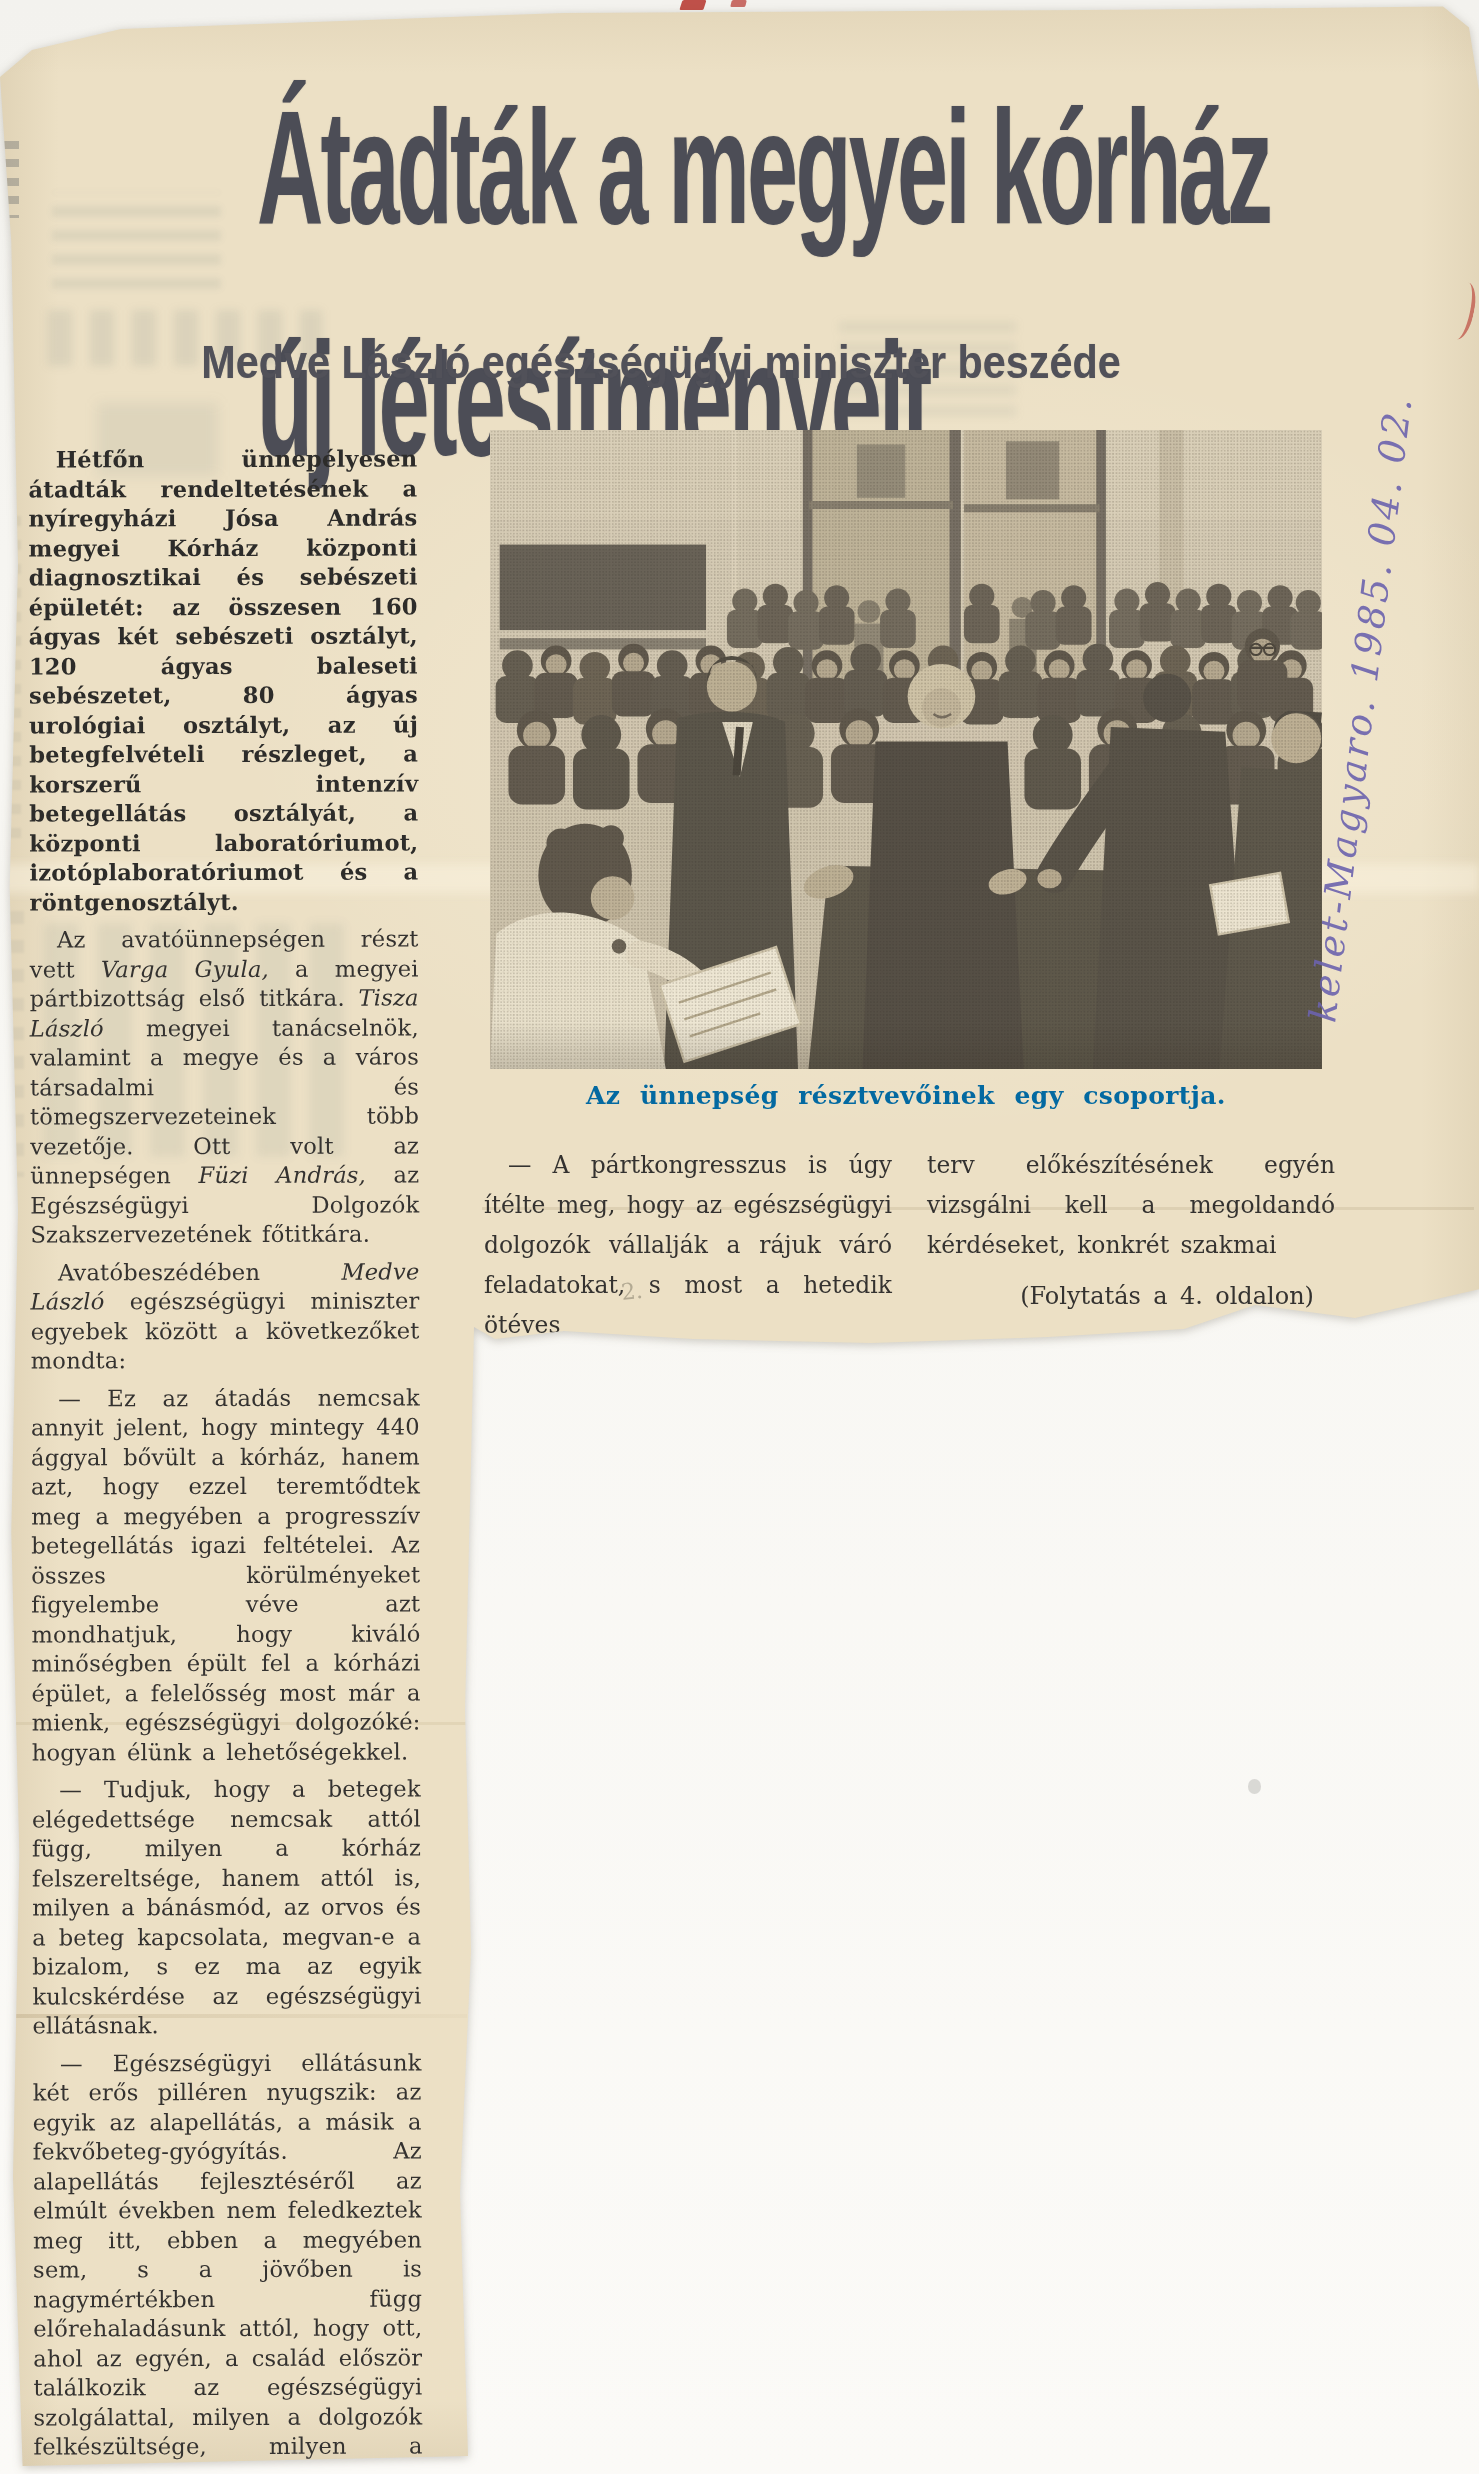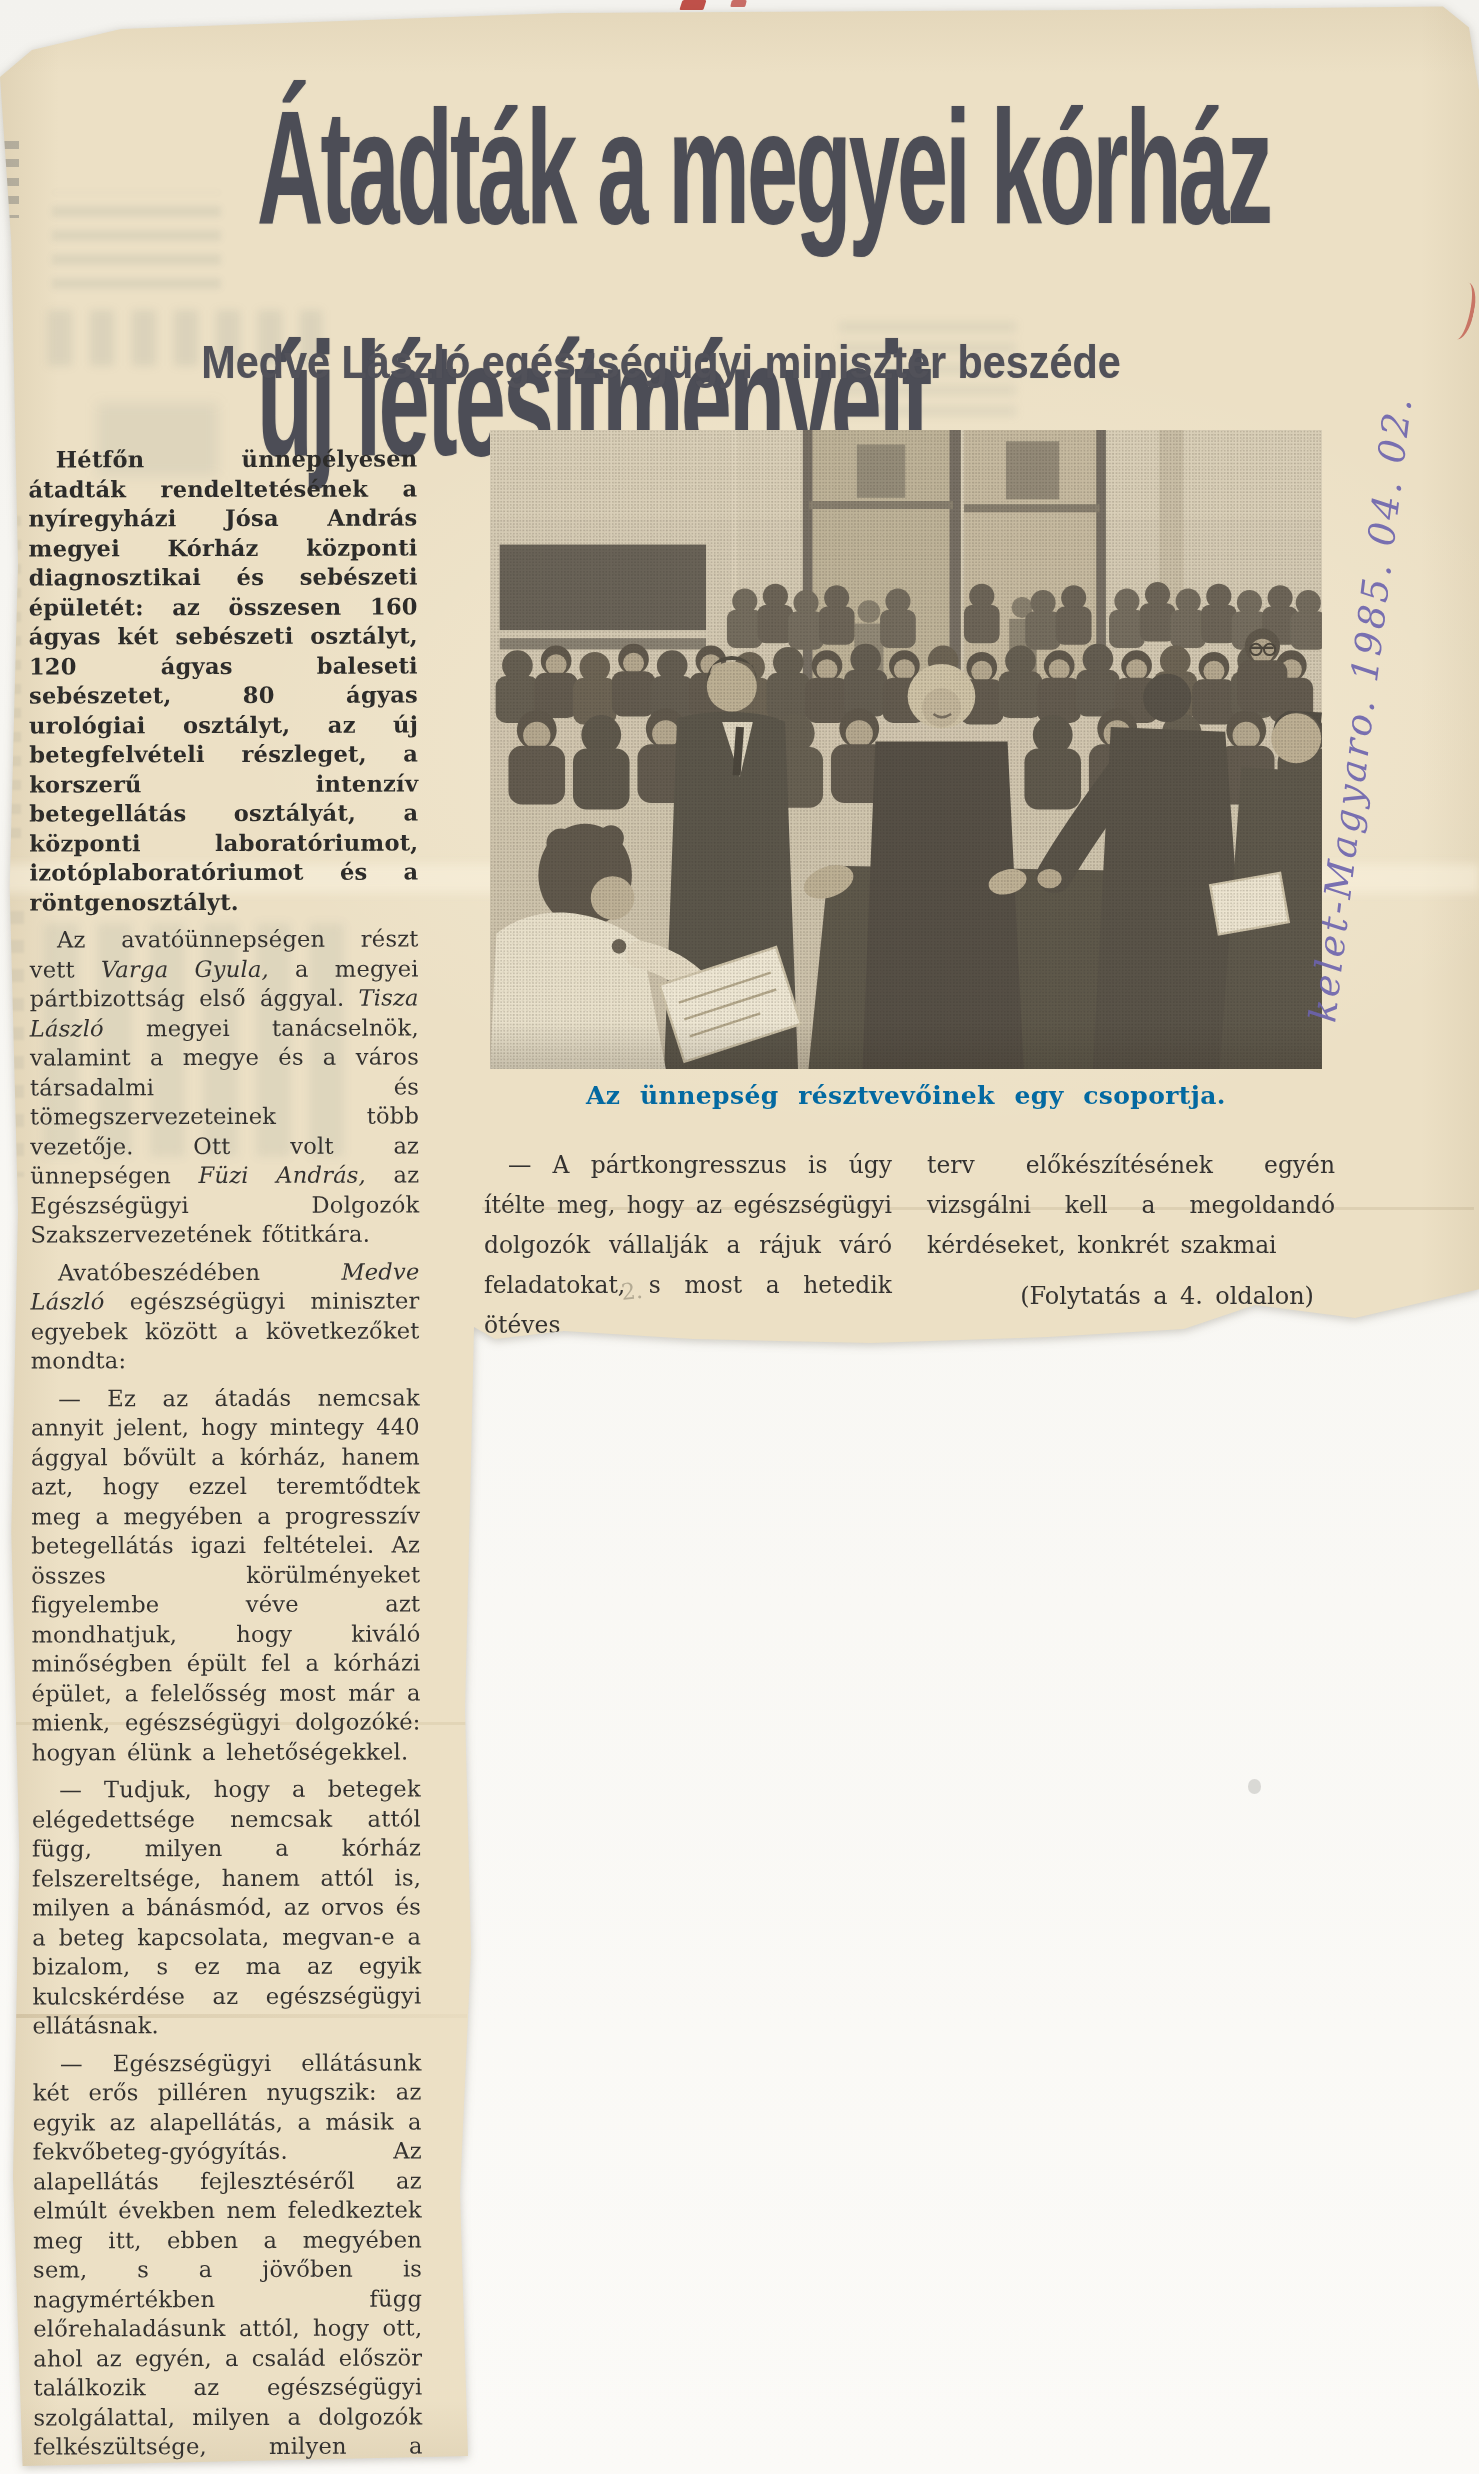--- a/index.html
+++ b/index.html
@@ -110,21 +110,21 @@
     <h1 class="headline">
       <span class="hl">Átadták a megyei kórház</span>
       <span class="hl">új létesítményeit</span>
     </h1>
     <div class="subhead">Medve László egészségügyi miniszter beszéde</div>
 
     <div class="col1">
 
         <p class="para lead"><span><span>Hétfőn ünnepélyesen átadták rendeltetésének a nyíregyházi Jósa András megyei Kórház központi diagnosztikai és sebészeti épületét: az összesen 160 ágyas két sebészeti osztályt, 120 ágyas baleseti sebészetet, 80 ágyas urológiai osztályt, az új betegfelvételi részleget, a korszerű intenzív betegellátás osztályát, a központi laboratóriumot, izotóplaboratóriumot és a röntgenosztályt.</span></span></p>
 
-        <p class="para"><span><span>Az avatóünnepségen részt vett </span><i>Varga Gyula,</i><span> a megyei pártbizottság első ággyal. </span><i>Tisza László</i><span> megyei tanácselnök, valamint a megye és a város társadalmi és tömegszervezeteinek több vezetője. Ott volt az ünnepségen </span><i>Füzi András,</i><span> az Egészségügyi Dolgozók Szakszervezetének főtitkára.</span></span></p>
+        <p class="para"><span><span>Az avatóünnepségen részt vett </span><i>Varga Gyula,</i><span> a megyei pártbizottság első titkára. </span><i>Tisza László</i><span> megyei tanácselnök, valamint a megye és a város társadalmi és tömegszervezeteinek több vezetője. Ott volt az ünnepségen </span><i>Füzi András,</i><span> az Egészségügyi Dolgozók Szakszervezetének főtitkára.</span></span></p>
 
         <p class="para"><span><span>Avatóbeszédében </span><i>Medve László</i><span> egészségügyi miniszter egyebek között a következőket mondta:</span></span></p>
 
         <p class="para"><span><span>— Ez az átadás nemcsak annyit jelent, hogy mintegy 440 ággyal bővült a kórház, hanem azt, hogy ezzel teremtődtek meg a megyében a progresszív betegellátás igazi feltételei. Az összes körülményeket figyelembe véve azt mondhatjuk, hogy kiváló minőségben épült fel a kórházi épület, a felelősség most már a mienk, egészségügyi dolgozóké: hogyan élünk a lehetőségekkel.</span></span></p>
 
         <p class="para"><span><span>— Tudjuk, hogy a betegek elégedettsége nemcsak attól függ, milyen a kórház felszereltsége, hanem attól is, milyen a bánásmód, az orvos és a beteg kapcsolata, megvan-e a bizalom, s ez ma az egyik kulcskérdése az egészségügyi ellátásnak.</span></span></p>
 
         <p class="para"><span><span>— Egészségügyi ellátásunk két erős pilléren nyugszik: az egyik az alapellátás, a másik a fekvőbeteg-gyógyítás. Az alapellátás fejlesztéséről az elmúlt években nem feledkeztek meg itt, ebben a megyében sem, s a jövőben is nagymértékben függ előrehaladásunk attól, hogy ott, ahol az egyén, a család először találkozik az egészségügyi szolgálattal, milyen a dolgozók felkészültsége, milyen a betegekkel való bánásmód.</span></span></p>
       </div>
 

